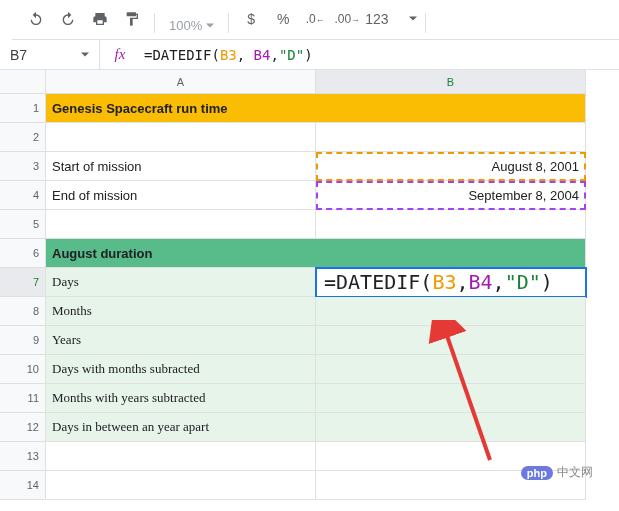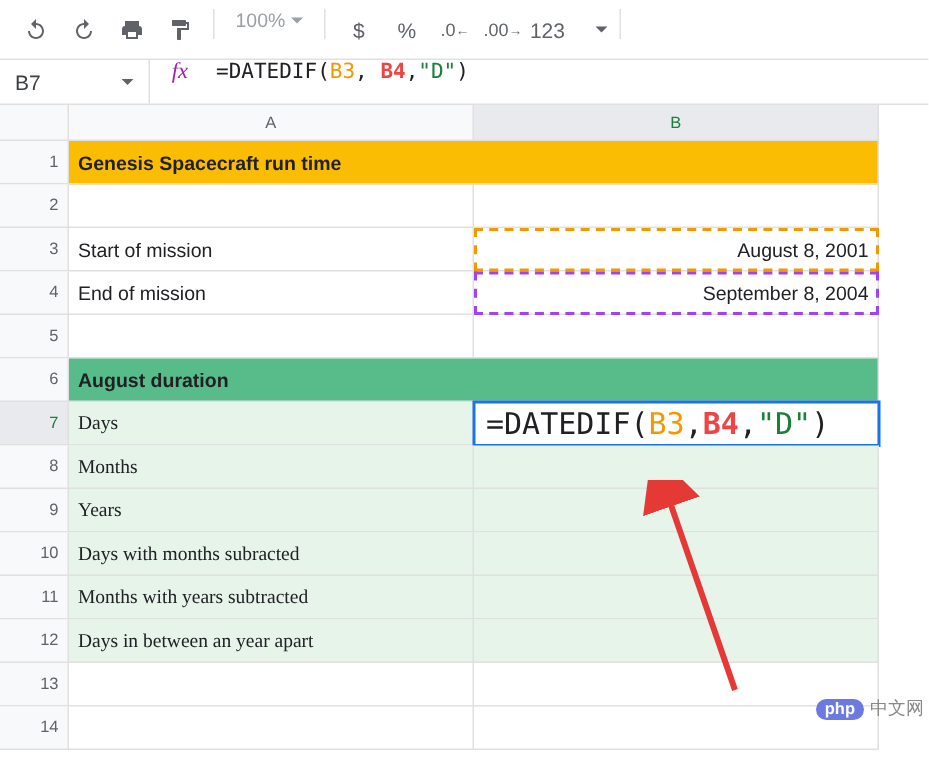--- a/index.html
+++ b/index.html
@@ -8,25 +8,26 @@
     font-family: Arial, sans-serif;
     font-size: 13px;
     background: #fff;
     width: 619px;
     height: 511px;
     overflow: hidden;
     position: relative;
   }
   .toolbar {
     display: flex;
-    align-items: flex-start;
+    align-items: flex-end;
     padding: 6px 10px;
     gap: 4px;
     border-bottom: 1px solid #e0e0e0;
     height: 40px;
+    margin-left: 12px;
   }
   .tbtn {
     width: 28px; height: 28px;
     display: inline-flex;
     align-items: center;
     justify-content: center;
     border-radius: 3px;
     cursor: pointer;
     color: #5f6368;
   }
@@ -39,21 +40,21 @@
     font-size: 13px;
     gap: 4px;
   }
   .fmtbtn {
     min-width: 28px; height:28px;
     display:inline-flex; align-items:center; justify-content:center;
     cursor:pointer; color:#5f6368; font-size:14px;
     border-radius:3px;
   }
   .formula-bar {
-    display:flex; align-items:flex-start;
+    display:flex; align-items:center;
     height:30px;
     border-bottom:1px solid #e0e0e0;
   }
   .namebox {
     width:100px; padding:0 10px;
     display:flex; align-items:center; justify-content:space-between;
     border-right:1px solid #e0e0e0;
     height:100%;
     color:#3c4043;
     font-size:14px;
@@ -66,21 +67,21 @@
   }
   .formula-text {
     flex:1;
     font-family: 'Consolas', monospace;
     font-size:14px;
     color:#202124;
     padding-left:4px;
   }
   .tok-fn { color:#202124; }
   .tok-ref1 { color:#F29900; }
-  .tok-ref2 { color:#ef4444;font-weight:bold; }
+  .tok-ref2 { color:#a21caf; }
   .tok-str { color:#188038; }
   .grid {
     display:grid;
     grid-template-columns: 46px 270px 270px;
     position:relative;
   }
   .ch, .rh {
     background:#f8f9fa;
     color:#5f6368;
     font-size:11px;
@@ -121,21 +122,21 @@
     font-size:20px;
     padding-left:8px;
   }
   .arrow {
     position:absolute;
     left:350px; top:320px;
     pointer-events:none;
   }
   .watermark {
     position:absolute;
-    right:3px; bottom:30px;
+    right:26px; bottom:30px;
     font-size:12px;
     color:#888;
     display:flex; align-items:center; gap:4px;
   }
   .php-badge {
     background:#6c7ae0; color:#fff;
     border-radius:10px;
     padding:1px 6px;
     font-weight:bold;
     font-size:11px;

